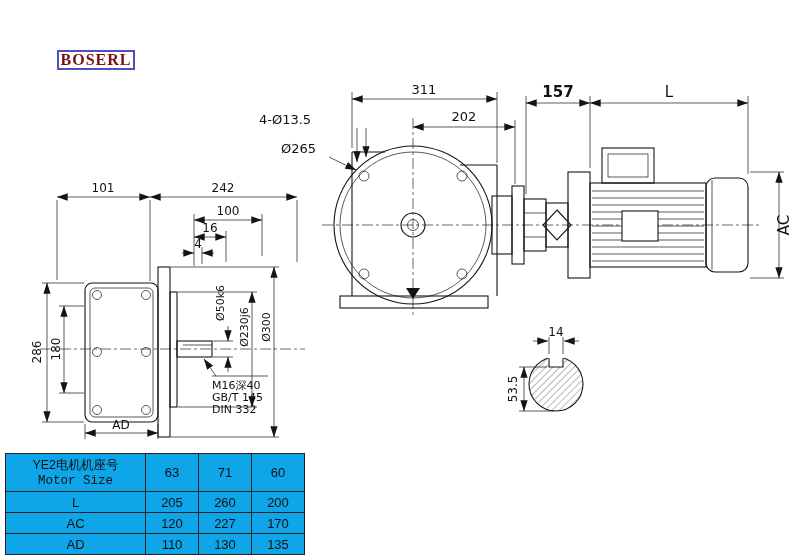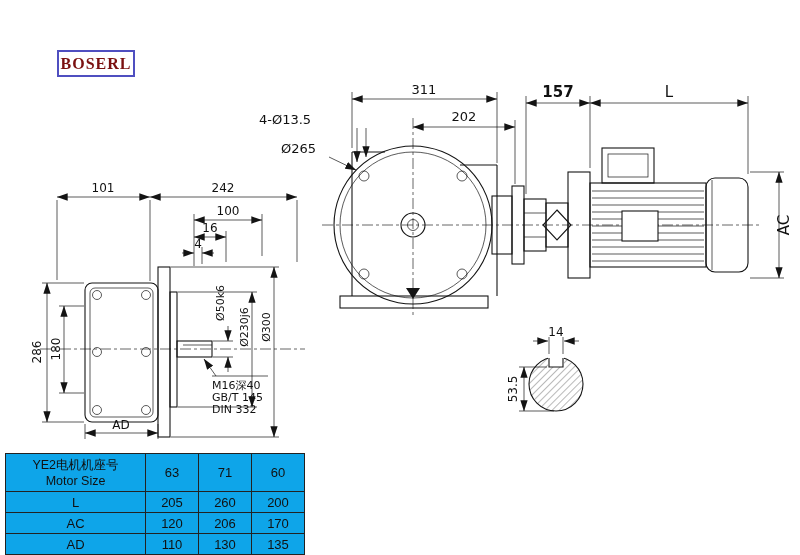--- a/index.html
+++ b/index.html
@@ -1,38 +1,38 @@
 <!DOCTYPE html>
 <html><head>
 <meta charset="utf-8">
 <style>
   *{margin:0;padding:0;box-sizing:border-box}
   body{background:#fff;font-family:"Liberation Sans",sans-serif}
   .canvas{position:relative;width:800px;height:555px;background:#fff;overflow:hidden}
   .title{position:absolute;left:8px;top:4px;font-size:26px;font-weight:700;color:#e60012;letter-spacing:1px;white-space:nowrap}
-  .logo{position:absolute;left:57px;top:50px;width:78px;height:27px;border:2px solid #4f4fc0;display:flex;align-items:center;justify-content:center;background:#fff}
+  .logo{position:absolute;left:57px;top:50px;width:78px;height:20px;border:2px solid #4f4fc0;display:flex;align-items:center;justify-content:center;background:#fff}
   .logo span{font-family:"Liberation Serif",serif;font-size:16px;font-weight:700;color:#7a1010;letter-spacing:1px}
   svg.draw{position:absolute;left:0;top:0}
   .ln{fill:none;stroke:#141414;stroke-width:1.1}
   .lnf{fill:#fff;stroke:#141414;stroke-width:1.1}
   .tn{fill:none;stroke:#141414;stroke-width:0.7}
   .cl{fill:none;stroke:#141414;stroke-width:0.65;stroke-dasharray:11 3 3 3}
   svg text{font-family:"DejaVu Sans",sans-serif;font-size:12px;fill:#111}
   .s11{font-size:11px}
   .s13{font-size:13px}
   .s15{font-size:15px}
   .b{font-weight:700}
   .size-table{position:absolute;left:5px;top:453px;border-collapse:collapse;background:#0ea5e9;table-layout:fixed}
   .size-table th,.size-table td{border:1px solid #222;text-align:center;vertical-align:middle;font-weight:400;color:#111;font-size:13px}
   .size-table .c0{width:140px}
   .size-table .c{width:53px}
   .size-table tr.hd{height:38px}
   .size-table tr.r{height:21px}
   .hdr-cn{font-size:12.5px}
-  .hdr-en{font-family:Liberation Sans, sans-serif;font-size:12.5px}
+  .hdr-en{font-family:Liberation Mono, monospace;font-size:12.5px}
 </style>
 </head>
 <body>
 
 <div class="canvas">
 
 
   <div class="logo">
     <span>BOSERL</span>
   </div>
@@ -183,21 +183,21 @@
     </tr>
     <tr class="r">
       <td class="c0">L</td>
       <td class="c">205</td>
       <td class="c">260</td>
       <td class="c">200</td>
     </tr>
     <tr class="r">
       <td class="c0">AC</td>
       <td class="c">120</td>
-      <td class="c">206</td>
+      <td class="c">227</td>
       <td class="c">170</td>
     </tr>
     <tr class="r">
       <td class="c0">AD</td>
       <td class="c">110</td>
       <td class="c">130</td>
       <td class="c">135</td>
     </tr>
   </tbody>
     </table>

